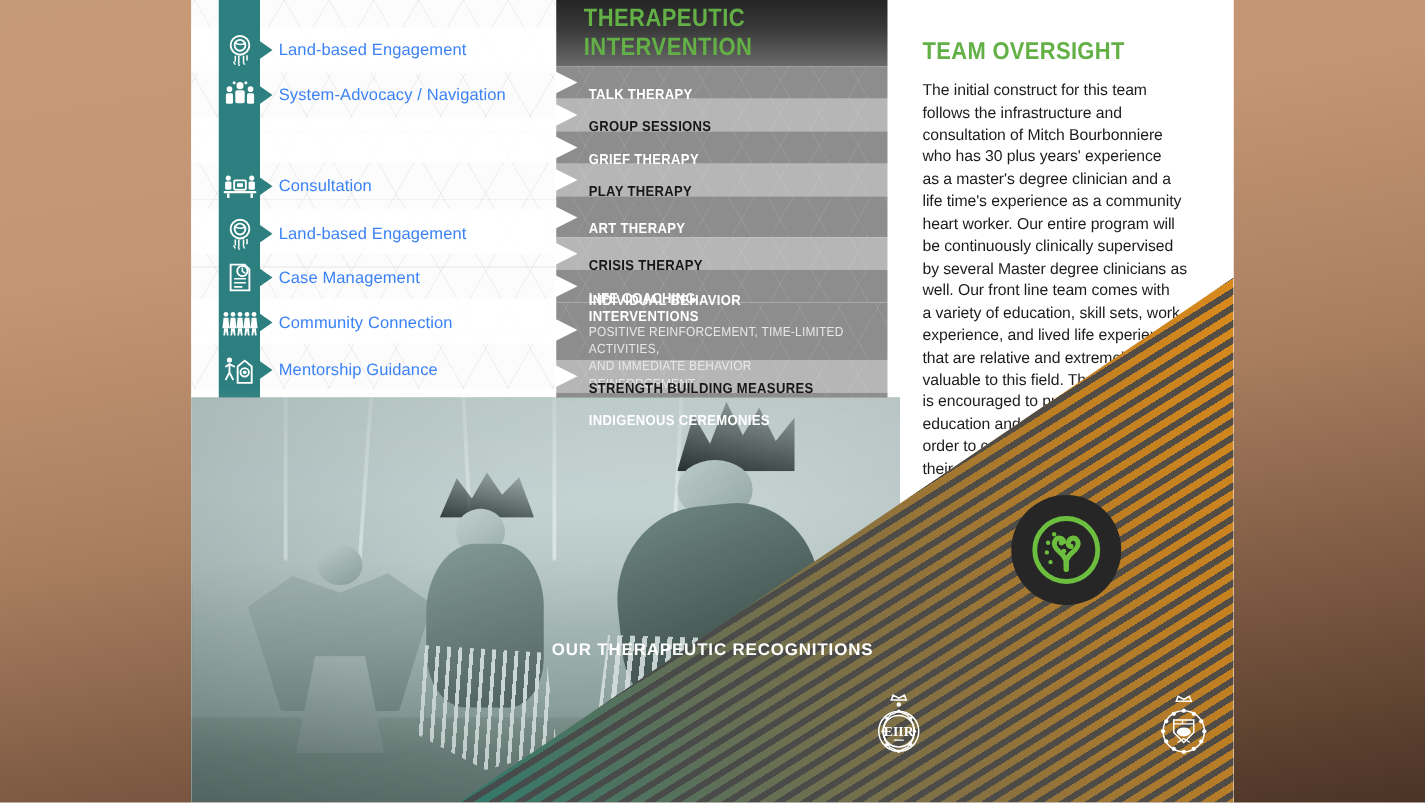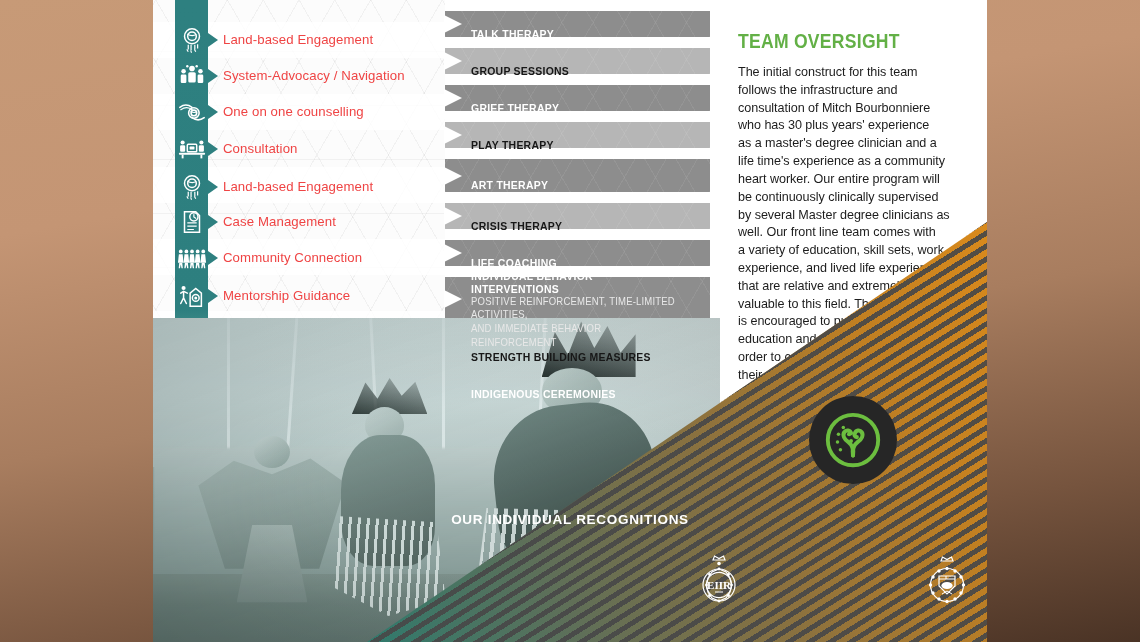--- a/index.html
+++ b/index.html
@@ -43,38 +43,38 @@
     position:absolute; left:24px; width:30px; height:30px; top:3px;
     display:flex; align-items:center; justify-content:center;
   }
   .li-arrow{
     position:absolute; left:55px; top:11px;
     width:0;height:0;border-top:7px solid transparent;border-bottom:7px solid transparent;
     border-left:10px solid #2e8080;
   }
   .li-label{
     position:absolute; left:70px; top:0; height:36px; line-height:36px;
-    font-size:13.2px; color:#ef4444; letter-spacing:.1px; white-space:nowrap;
+    font-size:13.2px; color:#3b82f6; letter-spacing:.1px; white-space:nowrap;
   }
 
   
   #midcol{ position:absolute; left:292px; top:0; width:265px; }
   #mid-header{
     height:53px; width:100%;
     background:linear-gradient(180deg,#242424 0%,#3a3a3a 45%,#6b6b6b 100%);
     display:flex; align-items:center; padding-left:22px;
   }
   #mid-header h2{
     color:#63b046; font-size:20px; font-weight:bold; letter-spacing:.4px;
     font-family:"Liberation Sans Narrow","Liberation Sans",sans-serif;
     transform:scaleX(.88); transform-origin:left center;
   }
   .mrow{
     position:relative; width:100%; padding:22px 8px 4px 26px;
-    display:flex; flex-direction:column; justify-content:center;margin-top:11px;
+    display:flex; flex-direction:column; justify-content:center;
   }
   .mrow.dark{ background:#8d8d8d; }
   .mrow.light{ background:#b6b6b6; }
   .mrow .hexo{
     position:absolute; inset:0; pointer-events:none;
     background-image:
       repeating-linear-gradient(60deg, rgba(255,255,255,.07) 0 1px, transparent 1px 27px),
       repeating-linear-gradient(-60deg, rgba(255,255,255,.07) 0 1px, transparent 1px 27px);
   }
   .mrow .chev{
@@ -294,34 +294,20 @@
           <circle cx="25" cy="11" r="2.4"></circle>
             <rect x="22" y="14.5" width="6" height="9" rx="1.3"></rect>
           <circle cx="11" cy="5.5" r="1.3"></circle>
             <circle cx="21" cy="5.5" r="1.3"></circle>
         </svg>
       </span>
       <span class="li-arrow"></span>
       <span class="li-label">System-Advocacy / Navigation</span>
     </div>
 
-    <div class="left-item" style="top:94px">
-      <span class="li-icon">
-        <svg viewBox="0 0 32 32" fill="none" stroke="#fff" stroke-width="1.7">
-          <path d="M3 11c4-3 9-3 13 0" stroke-linecap="round"></path>
-          <path d="M4 13.5c4-2.6 9-2.6 12.5.4" stroke-width="1.2" stroke-linecap="round"></path>
-          <circle cx="18" cy="17" r="5.6"></circle>
-            <circle cx="18" cy="17" r="3"></circle>
-          <path d="M14.6 15.4c2.2 1.4 4.6 1.5 6.9.4" stroke-width="1.1"></path>
-          <path d="M29 22c-4 3-9 3-13 0" stroke-linecap="round"></path>
-        </svg>
-      </span>
-      <span class="li-arrow"></span>
-      <span class="li-label">One on one counselling</span>
-    </div>
 
     <div class="left-item" style="top:131px">
       <span class="li-icon">
         <svg viewBox="0 0 32 32" fill="#fff">
           <circle cx="6" cy="9" r="2.2"></circle>
             <rect x="3.3" y="12" width="5.4" height="7" rx="1.2"></rect>
           <circle cx="26" cy="9" r="2.2"></circle>
             <rect x="23.3" y="12" width="5.4" height="7" rx="1.2"></rect>
           <rect x="11" y="11" width="10" height="8" rx="1" fill="none" stroke="#fff" stroke-width="1.6"></rect>
           <rect x="13.4" y="13.4" width="5.2" height="3.2" rx=".6"></rect>
@@ -397,20 +383,23 @@
           <circle cx="20" cy="18" r="3.6"></circle>
             <circle cx="20" cy="18" r="1.6" fill="#fff" stroke="none"></circle>
         </svg>
       </span>
       <span class="li-arrow"></span>
       <span class="li-label">Mentorship Guidance</span>
     </div>
   </div>
 
   <div id="midcol">
+    <div id="mid-header">
+      <h2>THERAPEUTIC INTERVENTION</h2>
+    </div>
 
     <div class="mrow dark" style="height:22px">
       <div class="hexo"></div>
       <div class="chev"></div>
       <div class="mtitle">TALK THERAPY</div>
     </div>
     <div class="mrow light" style="height:14px">
       <div class="hexo"></div>
       <div class="chev"></div>
       <div class="mtitle">GROUP SESSIONS</div>
@@ -531,21 +520,21 @@
       <path d="M32 48c1-6-1-11-5-14-4-3-6-7-4-10 2-3 6-2 7 1" stroke="#6cbe3f" stroke-width="4.2" stroke-linecap="round"></path>
       <circle cx="22" cy="19" r="1.8" fill="#6cbe3f"></circle>
       <circle cx="17" cy="26" r="1.8" fill="#6cbe3f"></circle>
       <circle cx="16" cy="34" r="1.8" fill="#6cbe3f"></circle>
       <circle cx="19" cy="42" r="1.8" fill="#6cbe3f"></circle>
       <circle cx="28" cy="26" r="2.2" fill="#6cbe3f"></circle>
       <circle cx="30" cy="33" r="2" fill="#6cbe3f"></circle>
     </svg>
   </div>
 
-  <div id="recog-title">OUR INDIVIDUAL RECOGNITIONS</div>
+  <div id="recog-title">OUR THERAPEUTIC RECOGNITIONS</div>
 
   <div id="recog-logos">
 
     <div class="medal">
       <svg viewBox="0 0 52 60" fill="none" stroke="#fff" stroke-width="1.2">
         <path d="M20 9h12l-1.5-4-4.5 2.5L21.5 5z"></path>
         <circle cx="26" cy="12.5" r="1.2" fill="#fff"></circle>
         <circle cx="26" cy="34" r="16"></circle>
         <circle cx="26" cy="34" r="12.6"></circle>
         <path d="M26 18 L33 21 L37 27 L38.5 34 L37 41 L33 47 L26 50 L19 47 L15 41 L13.5 34 L15 27 L19 21 Z"></path>

